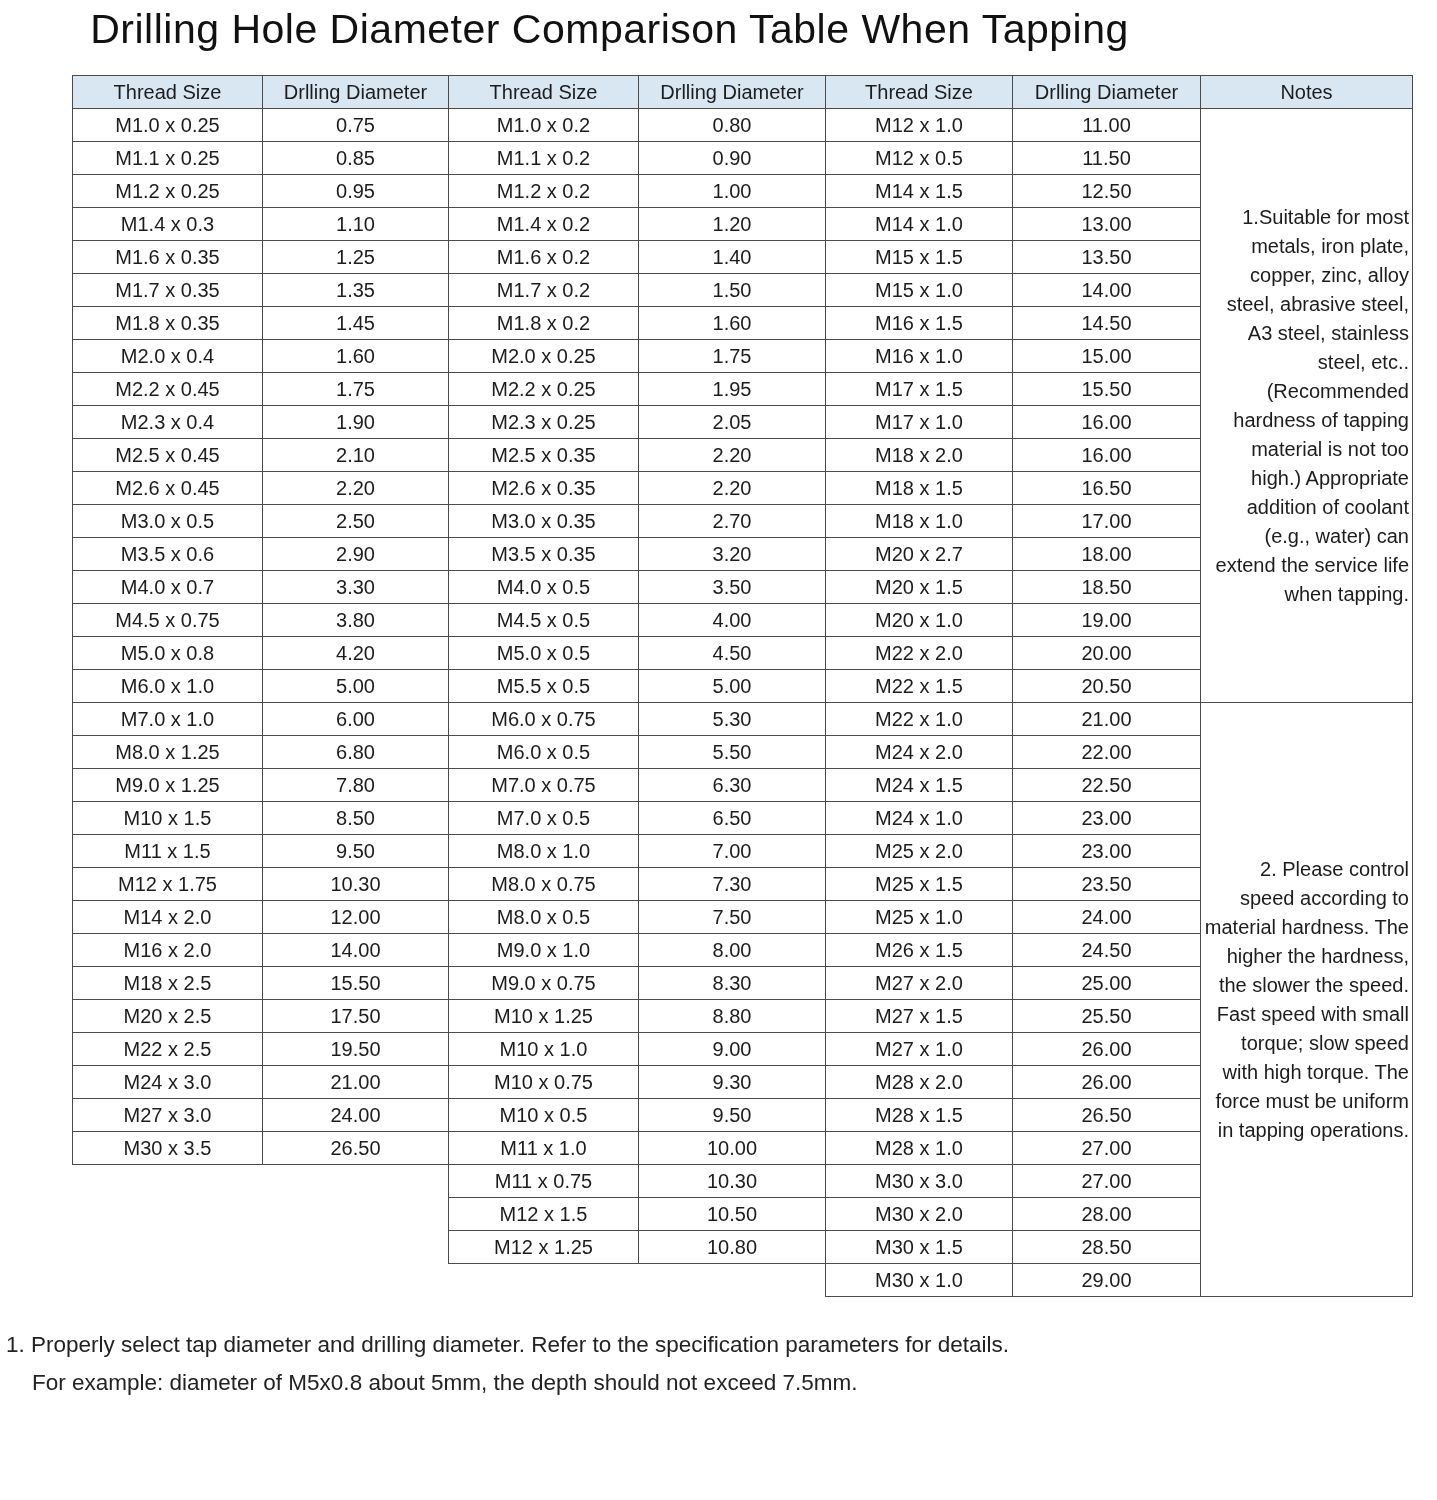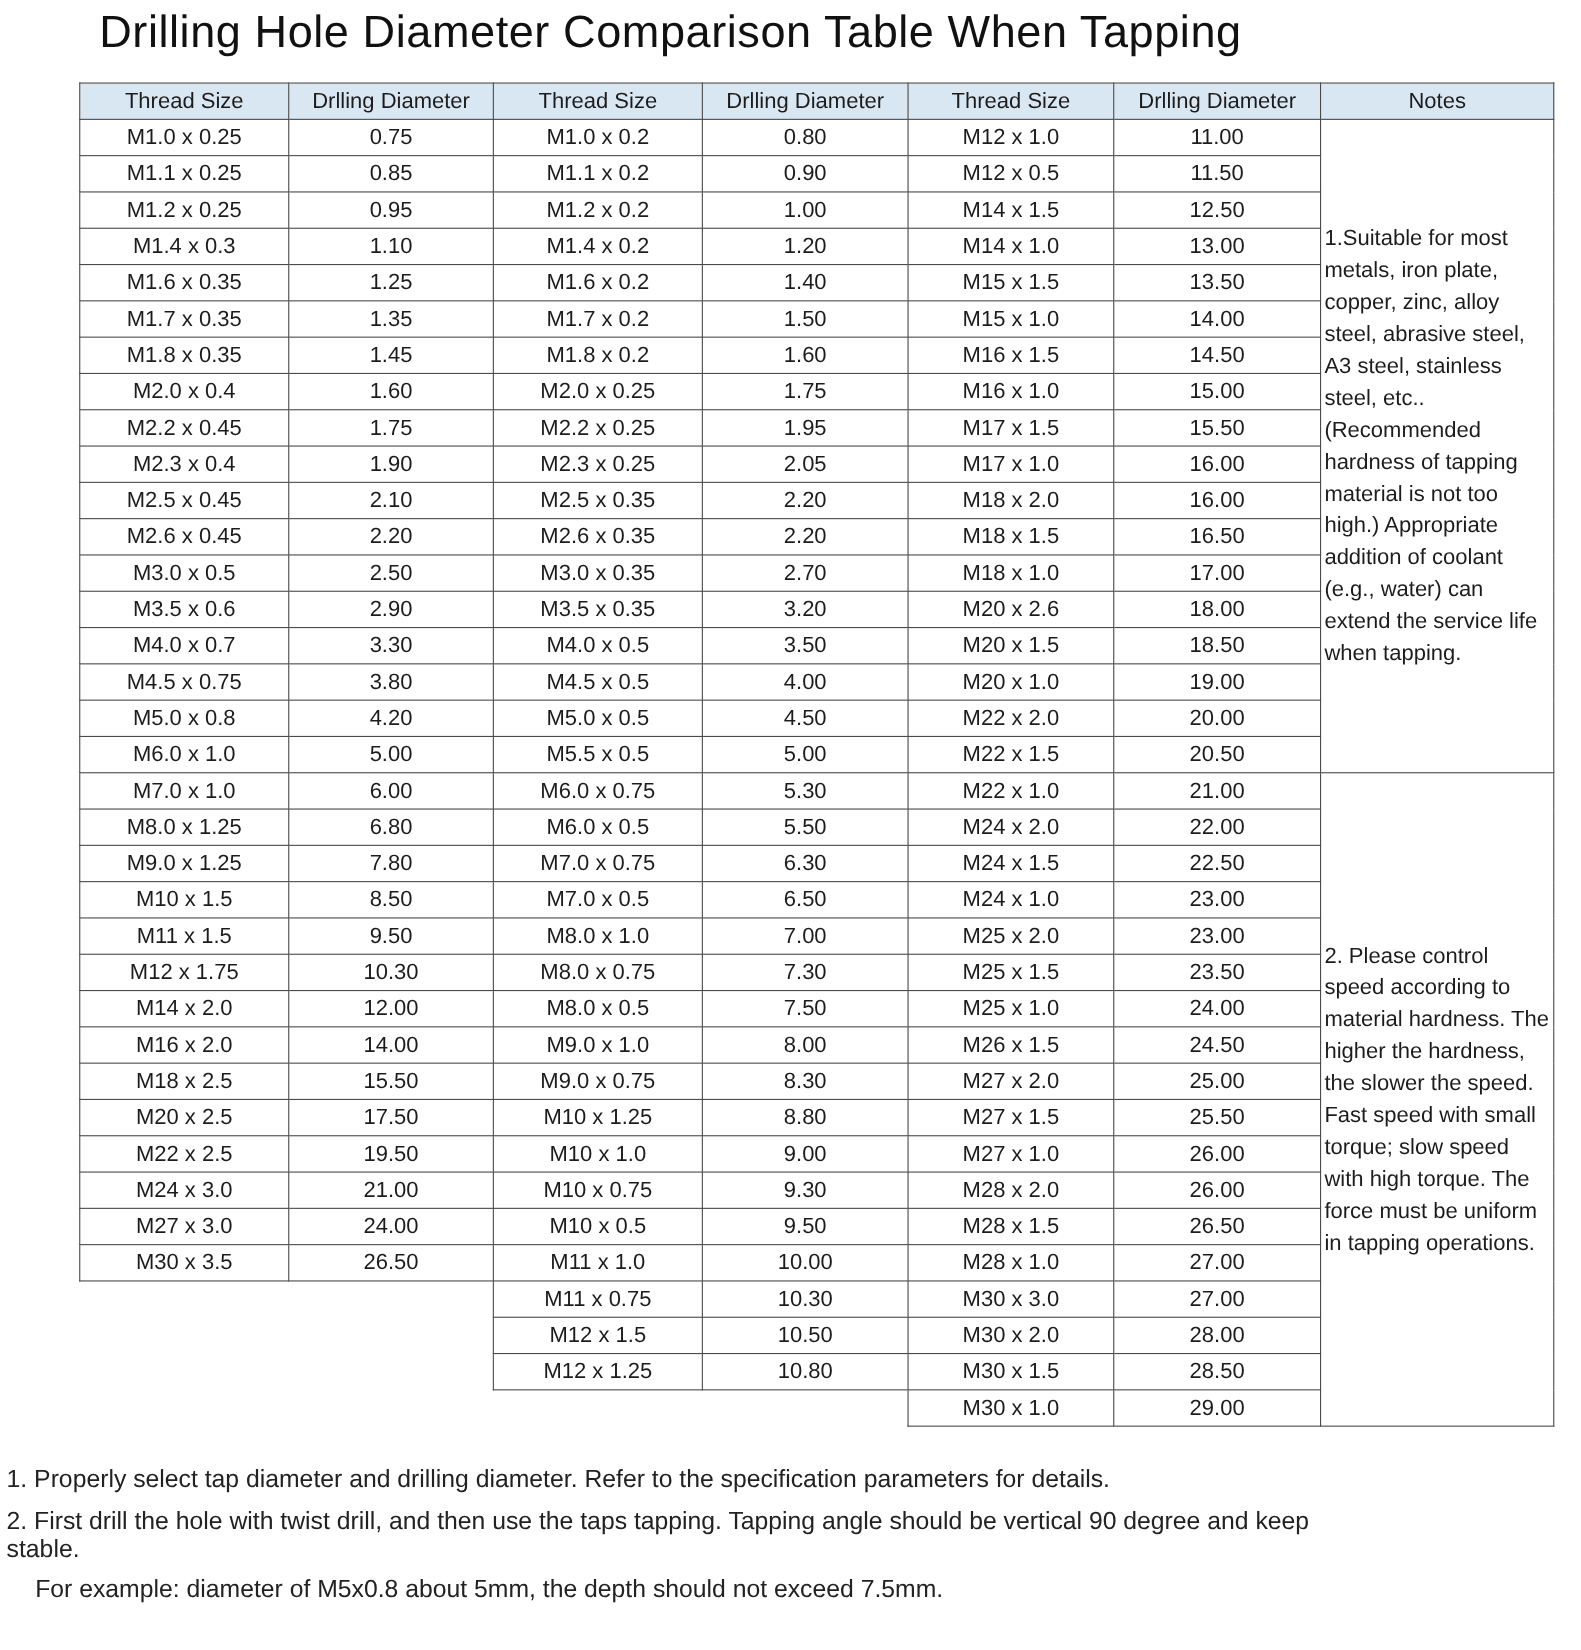--- a/index.html
+++ b/index.html
@@ -45,21 +45,21 @@
     white-space: nowrap;
     overflow: hidden;
   }
   .tap-table td.empty {
     border: none;
     background: #ffffff;
   }
   .tap-table td.notes-cell {
     white-space: normal;
     vertical-align: middle;
-    text-align: left;
+    text-align: right;
     font-size: 20px;
     line-height: 29px;
     padding: 4px 3px;
   }
 
   .footnotes {
     margin: 36px 0 0 6px;
     font-size: 22.5px;
     color: #222;
   }
@@ -198,21 +198,21 @@
           <td>M3.0 x 0.35</td>
           <td>2.70</td>
           <td>M18 x 1.0</td>
           <td>17.00</td>
         </tr>
         <tr>
           <td>M3.5 x 0.6</td>
           <td>2.90</td>
           <td>M3.5 x 0.35</td>
           <td>3.20</td>
-          <td>M20 x 2.6</td>
+          <td>M20 x 2.7</td>
           <td>18.00</td>
         </tr>
         <tr>
           <td>M4.0 x 0.7</td>
           <td>3.30</td>
           <td>M4.0 x 0.5</td>
           <td>3.50</td>
           <td>M20 x 1.5</td>
           <td>18.50</td>
         </tr>
@@ -383,17 +383,16 @@
           <td class="empty"></td>
           <td class="empty"></td>
           <td>M30 x 1.0</td>
           <td>29.00</td>
         </tr>
       </tbody>
   </table>
 
   <div class="footnotes">
     <p>1. Properly select tap diameter and drilling diameter. Refer to the specification parameters for details.</p>
-    <p>2. First drill the hole with twist drill, and then use the taps tapping. Tapping angle should be vertical 90 degree and keep stable.</p>
     <p class="indent">For example: diameter of M5x0.8 about 5mm, the depth should not exceed 7.5mm.</p>
   </div>
 
 </div>
 
 </body></html>

